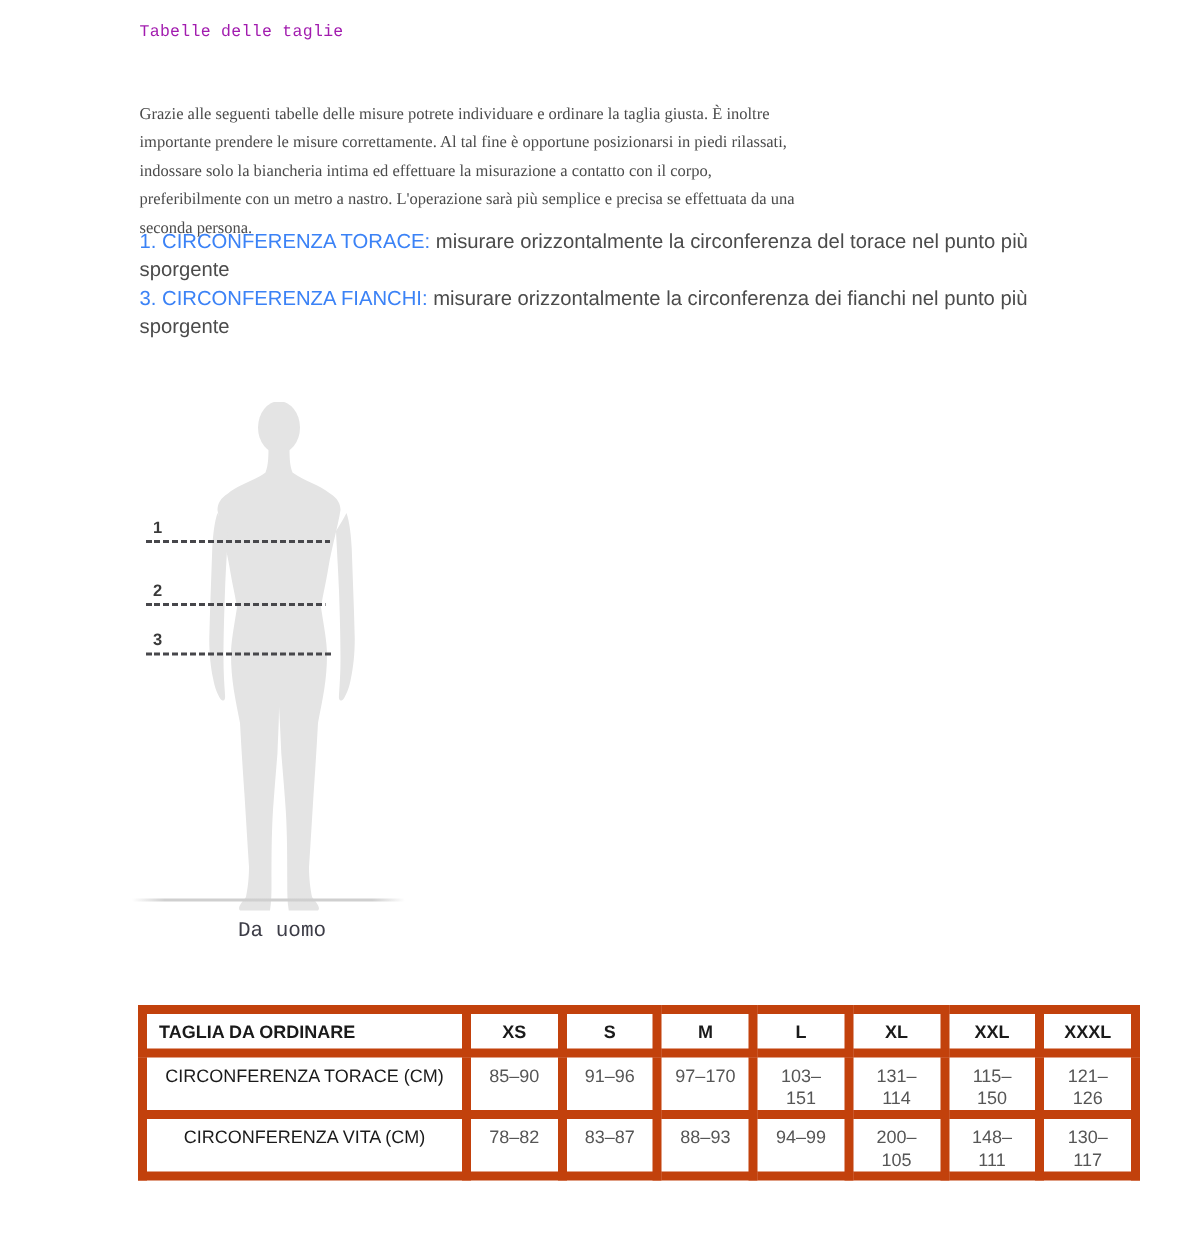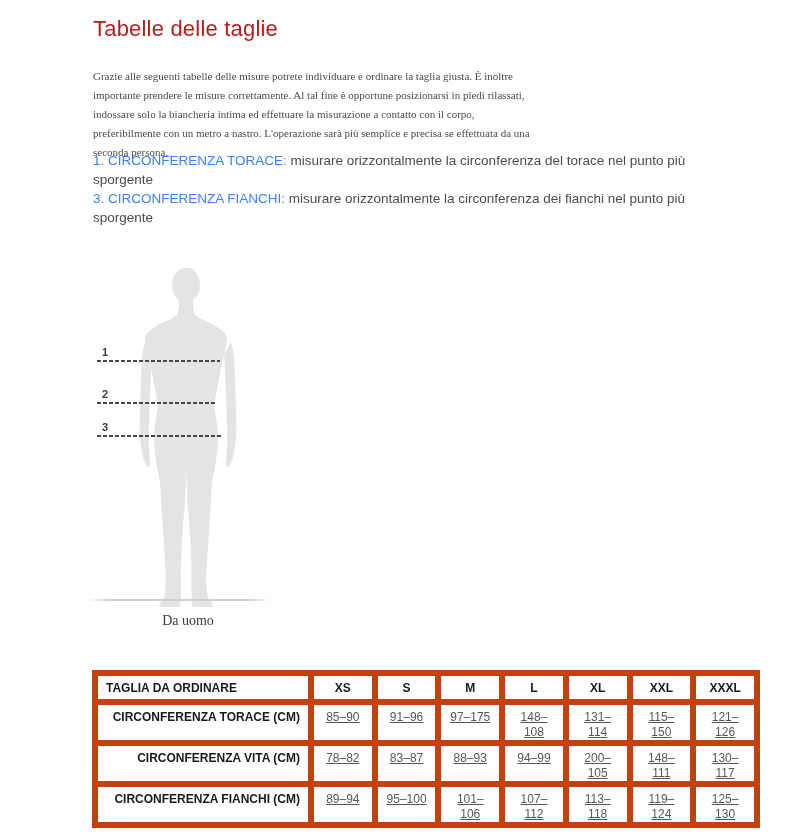--- a/index.html
+++ b/index.html
@@ -3,22 +3,22 @@
 <meta charset="utf-8">
 <style>
   html,body{margin:0;padding:0;}
   body{
     width:789px;height:832px;position:relative;background:#ffffff;overflow:hidden;
     font-family:"Liberation Sans","DejaVu Sans",sans-serif;
     -webkit-font-smoothing:antialiased;
   }
   .page-title{
     position:absolute;left:93px;top:16px;
-    font-family:Liberation Sans, sans-serif;
-    font-size:22px;font-weight:400;color:#b91c1c;letter-spacing:.2px;
+    font-family:Liberation Mono, monospace;
+    font-size:11px;font-weight:400;color:#a21caf;letter-spacing:.2px;
   }
   .intro{
     position:absolute;left:93px;top:67px;width:660px;
     font-size:11px;line-height:19px;color:#4b4b4b;
     white-space:pre-line;
     font-family:Liberation Serif, serif;
   }
   .instructions{
     position:absolute;left:93px;top:151px;width:660px;
     font-size:13.5px;line-height:19px;color:#4b4b4b;
@@ -44,38 +44,38 @@
   .measure-line.m3{top:170px;width:124px;}
   .measure-num{
     position:absolute;left:17px;
     font-size:11px;font-weight:700;color:#3a3a3a;line-height:12px;
   }
   .measure-num.n1{top:81px;}
   .measure-num.n2{top:123px;}
   .measure-num.n3{top:156px;}
   .figure-caption{
     position:absolute;left:0;top:348px;width:100%;text-align:center;
-    font-family:Liberation Serif, serif;
+    font-family:Liberation Mono, monospace;
     font-size:14px;color:#3d3d47;
   }
   table.sizes{
     position:absolute;left:92px;top:670px;width:668px;
     border-collapse:collapse;table-layout:fixed;
     border:2px solid #111111;
   }
   table.sizes th,table.sizes td{
     border:6px solid #c2410c;
     height:29px;box-sizing:border-box;
     padding:5px 8px 0 8px;vertical-align:top;
     font-size:12px;line-height:15px;
   }
   table.sizes th{font-weight:700;color:#1a1a1a;}
   table.sizes th.rowhead{text-align:left;}
-  table.sizes td.rowlabel{font-weight:700;color:#1a1a1a;text-align:right;white-space:nowrap;}
-  table.sizes td.val{color:#565656;text-align:center;font-weight:400;text-decoration:underline;}
+  table.sizes td.rowlabel{font-weight:400;color:#1a1a1a;text-align:center;white-space:nowrap;}
+  table.sizes td.val{color:#565656;text-align:center;font-weight:400;}
 </style>
 </head>
 <body>
 
 <div class="page-title">Tabelle delle taglie</div>
 
 <div class="intro">Grazie alle seguenti tabelle delle misure potrete individuare e ordinare la taglia giusta. È inoltre
 importante prendere le misure correttamente. Al tal fine è opportune posizionarsi in piedi rilassati,
 indossare solo la biancheria intima ed effettuare la misurazione a contatto con il corpo,
 preferibilmente con un metro a nastro. L'operazione sarà più semplice e precisa se effettuata da una
@@ -146,40 +146,30 @@
     <th>M</th>
     <th>L</th>
     <th>XL</th>
     <th>XXL</th>
     <th>XXXL</th>
   </tr>
   <tr>
     <td class="rowlabel">CIRCONFERENZA TORACE (CM)</td>
     <td class="val">85–90</td>
     <td class="val">91–96</td>
-    <td class="val">97–175</td>
-    <td class="val">148–108</td>
+    <td class="val">97–170</td>
+    <td class="val">103–151</td>
     <td class="val">131–114</td>
     <td class="val">115–150</td>
     <td class="val">121–126</td>
   </tr>
   <tr>
     <td class="rowlabel">CIRCONFERENZA VITA (CM)</td>
     <td class="val">78–82</td>
     <td class="val">83–87</td>
     <td class="val">88–93</td>
     <td class="val">94–99</td>
     <td class="val">200–105</td>
     <td class="val">148–111</td>
     <td class="val">130–117</td>
   </tr>
-  <tr>
-    <td class="rowlabel">CIRCONFERENZA FIANCHI (CM)</td>
-    <td class="val">89–94</td>
-    <td class="val">95–100</td>
-    <td class="val">101–106</td>
-    <td class="val">107–112</td>
-    <td class="val">113–118</td>
-    <td class="val">119–124</td>
-    <td class="val">125–130</td>
-  </tr>
 </tbody>
   </table>
 
 </body></html>

